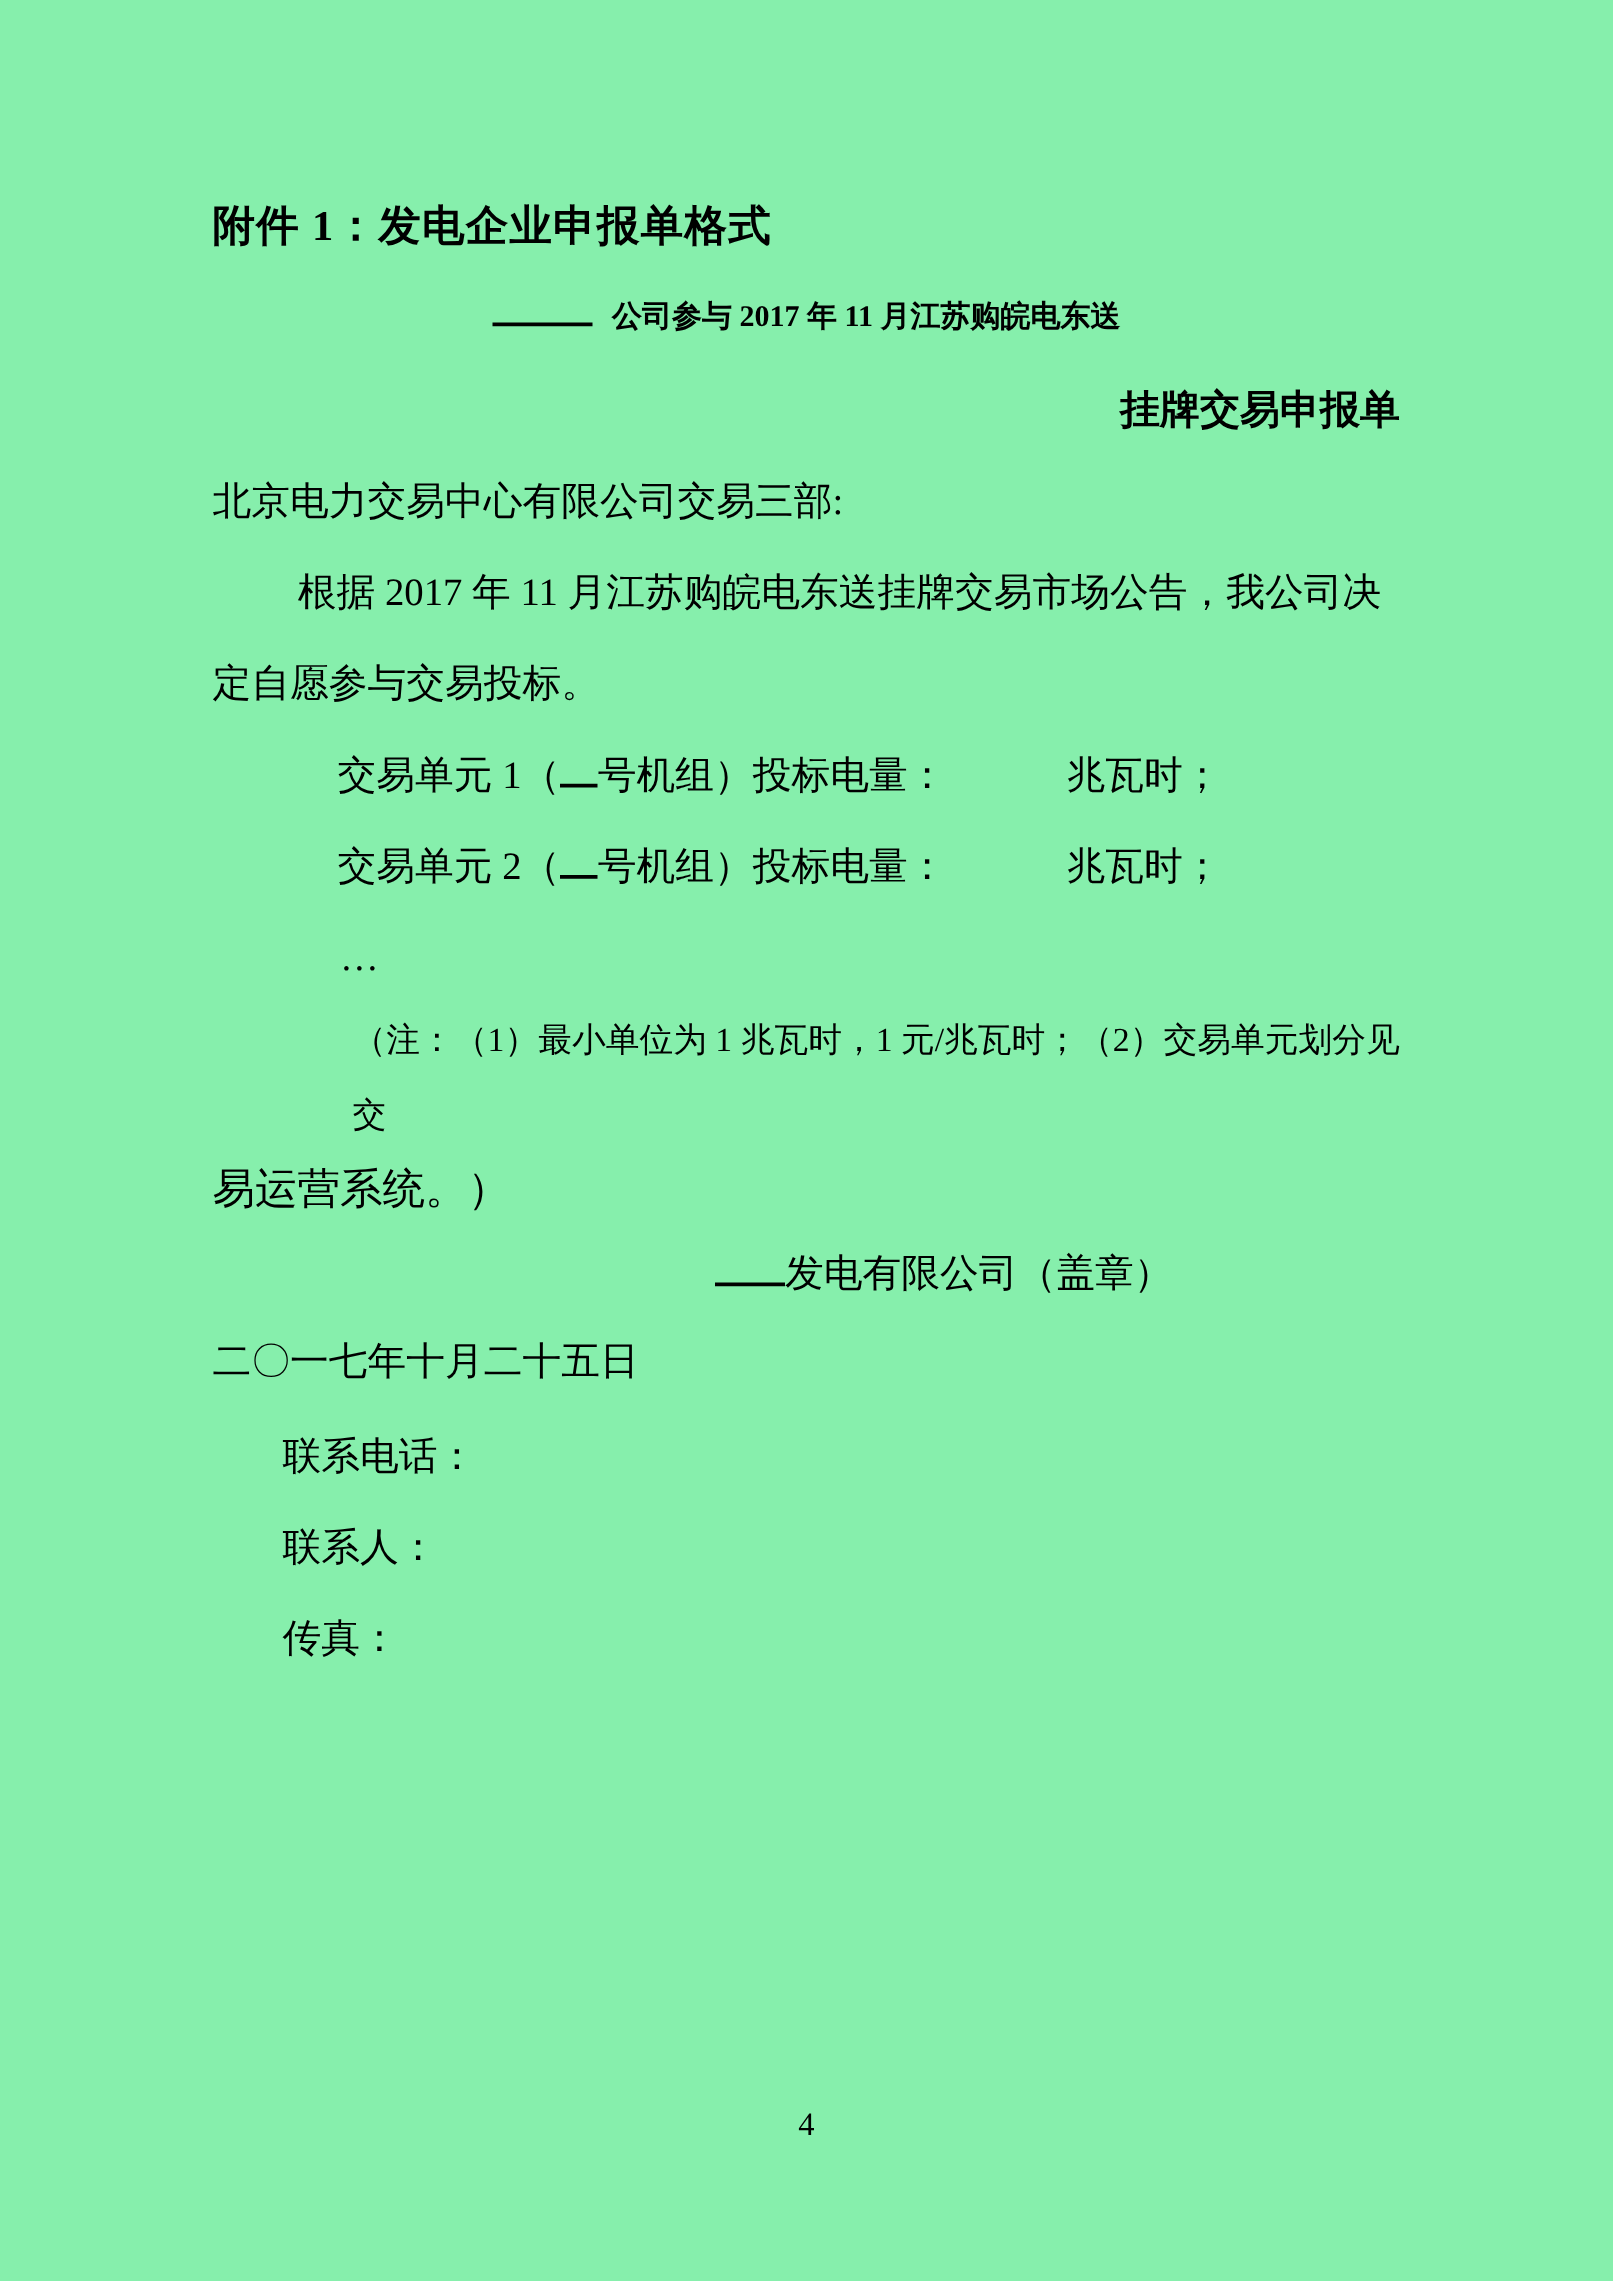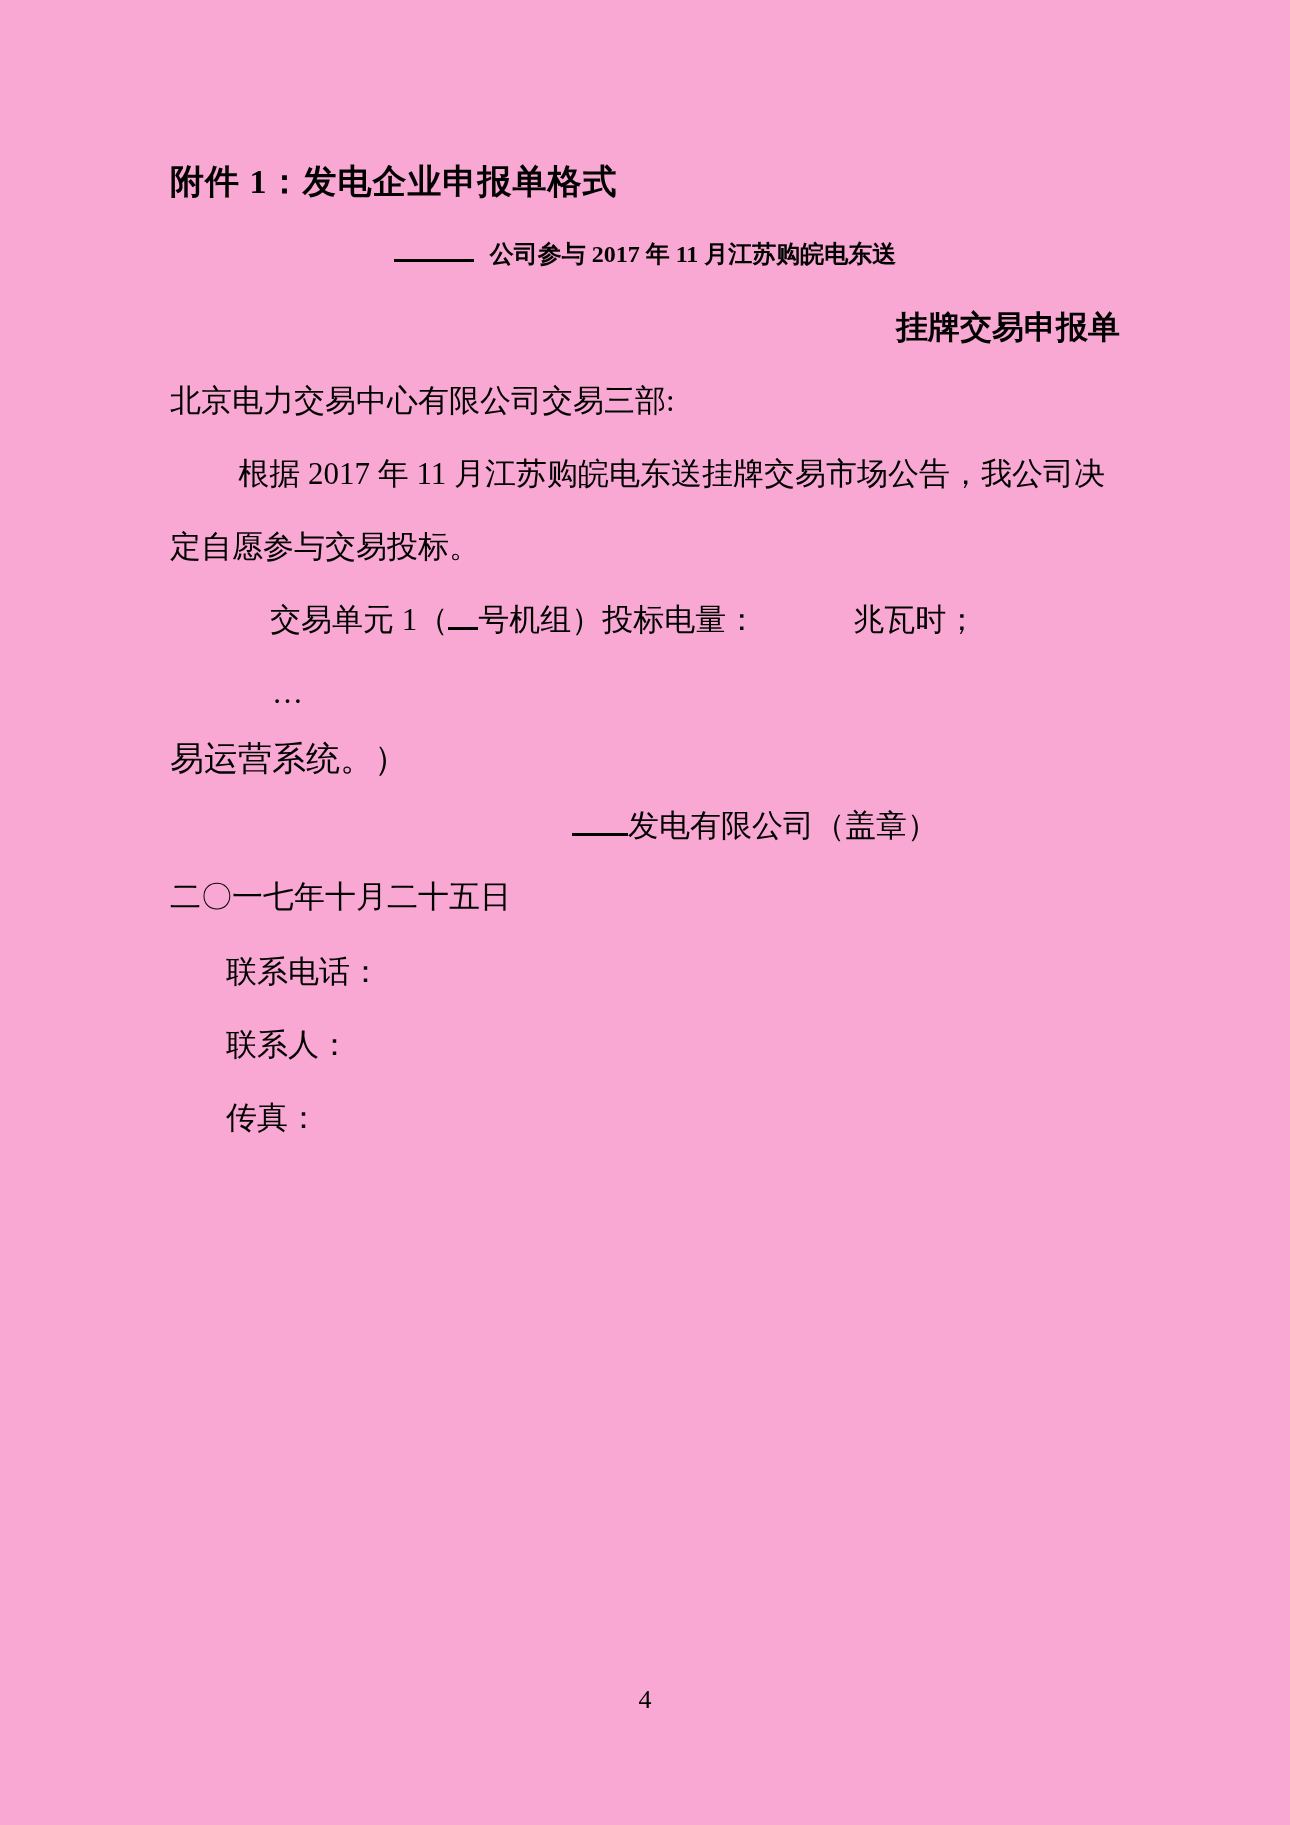--- a/index.html
+++ b/index.html
@@ -5,21 +5,21 @@
   html, body {
     margin: 0;
     padding: 0;
     background: #ffffff;
   }
   .page {
     position: relative;
     width: 1290px;
     height: 1825px;
     margin: 0 auto;
-    background: #f9a8d4;
+    background: #86efac;
     color: #000000;
     box-sizing: border-box;
     padding: 145px 170px 0 170px;
     font-family: "Liberation Serif", "DejaVu Serif", serif;
     font-size: 31px;
     line-height: 73px;
   }
   .page p { margin: 0; }
 
   .title {
@@ -109,23 +109,27 @@
   <p class="salutation">北京电力交易中心有限公司交易三部:</p>
 
   <p class="indent">根据 2017 年 11 月江苏购皖电东送挂牌交易市场公告，我公司决</p>
 
   <p>定自愿参与交易投标。</p>
 
   <p class="bid-line">
     <span>交易单元 1（</span><span class="blank blank-unit"></span><span>号机组）投标电量：</span><span class="bid-space"></span><span>兆瓦时；</span>
   </p>
 
+  <p class="bid-line">
+    <span>交易单元 2（</span><span class="blank blank-unit"></span><span>号机组）投标电量：</span><span class="bid-space"></span><span>兆瓦时；</span>
+  </p>
 
   <p class="ellipsis-line">…</p>
 
+  <p class="note-line1">（注：（1）最小单位为 1 兆瓦时，1 元/兆瓦时；（2）交易单元划分见交</p>
 
   <p class="note-line2">易运营系统。）</p>
 
   <p class="signature-line">
     <span class="blank blank-sig"></span><span>发电有限公司（盖章）</span>
   </p>
 
   <p class="sig-date">二〇一七年十月二十五日</p>
 
   <p class="contact">联系电话：</p>

